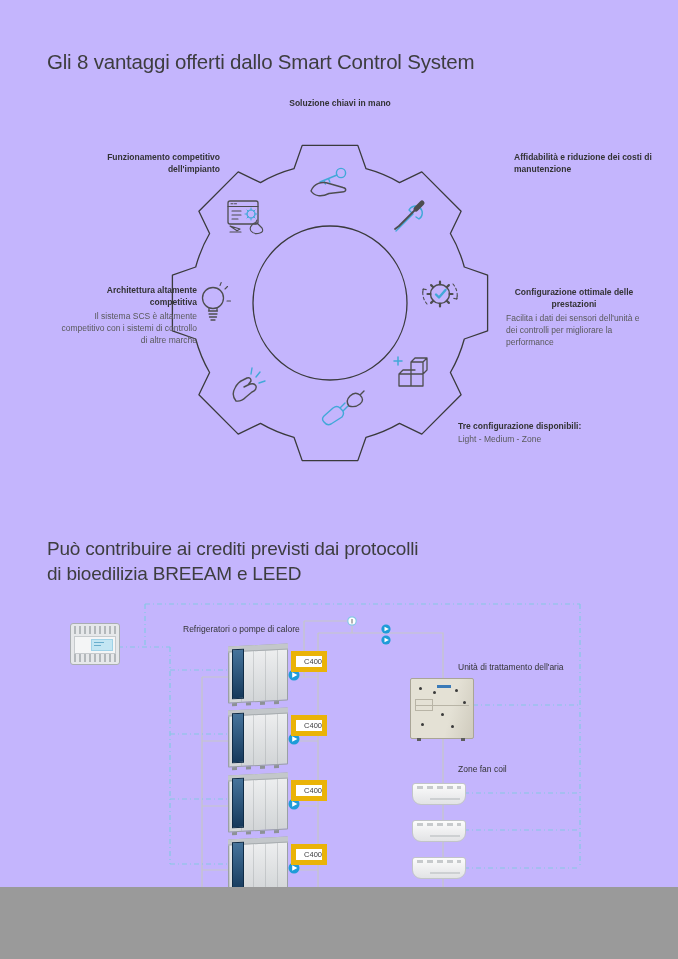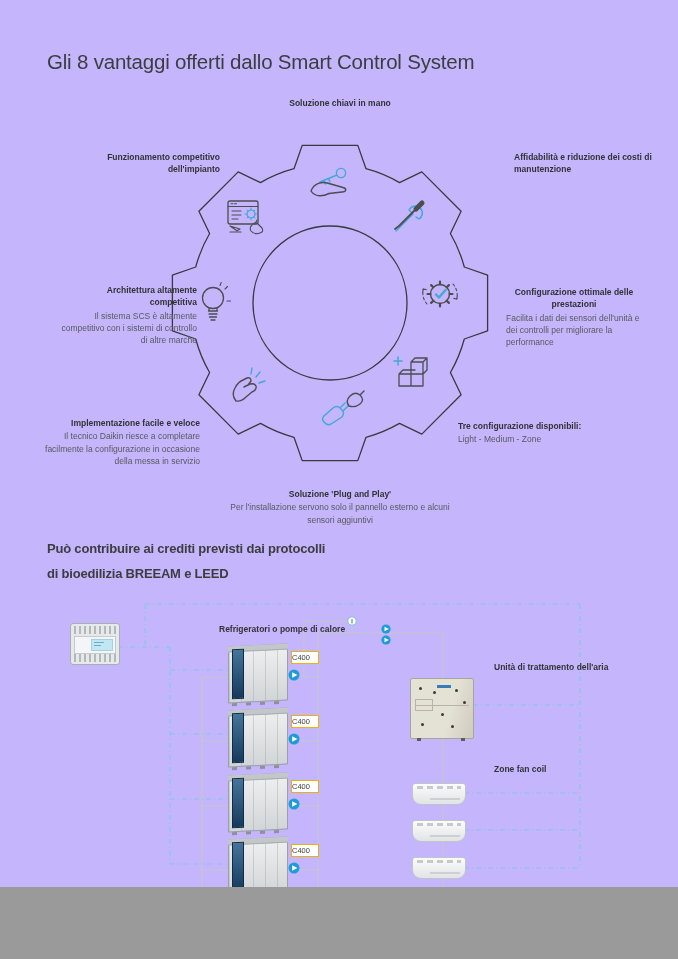--- a/index.html
+++ b/index.html
@@ -6,21 +6,21 @@
   .page{
     position:relative;width:678px;height:887px;background:#c4b5fd;
     font-family:"Liberation Sans","DejaVu Sans",sans-serif;color:#4c4c4e;
     overflow:hidden;margin:0 auto;
   }
   .h1{
     position:absolute;left:47px;top:50px;font-size:20.5px;font-weight:400;
     color:#3d3d3f;letter-spacing:-0.2px;
   }
   .h2{
-    position:absolute;left:47px;top:536px;font-size:13px;font-weight:700;
+    position:absolute;left:47px;top:536px;font-size:19px;font-weight:400;
     color:#3d3d3f;letter-spacing:-0.2px;line-height:25px;
   }
   
   .benefit{position:absolute;font-size:8.5px;line-height:1.45;color:#5a5a5c;}
   .b-title{font-weight:bold;color:#333335;margin-bottom:1px;}
   .pos-top{left:230px;top:97px;width:220px;text-align:center;}
   .pos-topleft{left:47px;top:151px;width:173px;text-align:right;}
   .pos-topleft .b-title{max-width:146px;margin-left:auto;}
   .pos-topright{left:474px;top:151px;width:152px;margin-left:40px;}
   .pos-topright .b-title{max-width:160px;}
@@ -31,24 +31,24 @@
   .pos-bottomleft{left:30px;top:417px;width:170px;text-align:right;}
   .pos-bottomright{left:458px;top:420px;width:150px;}
   .pos-bottom{left:224px;top:488px;width:232px;text-align:center;}
   
   .gear-svg{position:absolute;left:162px;top:135px;}
   
   .lines-svg{position:absolute;left:0;top:0;z-index:1;}
   .dev{position:absolute;z-index:2;}
   .tag{
     position:absolute;z-index:3;width:26px;height:11px;background:#fff;
-    border:1px solid #eab308;font-size:7.5px;color:#3c3c3e;text-align:left;
+    border:5px solid #eab308;font-size:7.5px;color:#3c3c3e;text-align:right;
     line-height:11px;
   }
-  .schlabel{position:absolute;z-index:3;font-size:8.5px;font-weight:bold;color:#333335;margin-left:36px;}
+  .schlabel{position:absolute;z-index:3;font-size:8.5px;font-weight:normal;color:#333335;}
   
   .din{left:70px;top:623px;width:48px;height:40px;background:#e6e8ea;
        border:1px solid #a9aeb2;border-radius:3px;}
   .din .ridge{position:absolute;left:3px;right:3px;height:8px;
        background:repeating-linear-gradient(90deg,#b3b8bb 0 2px,#e6e8ea 2px 5px);}
   .din .ridge.t{top:2px;} .din .ridge.b{bottom:2px;}
   .din .face{position:absolute;left:3px;right:3px;top:12px;height:16px;background:#f4f5f6;
        border:1px solid #c6cacd;}
   .din .lbl{position:absolute;right:2px;top:2px;width:20px;height:10px;background:#c3e6f3;
        border:1px solid #9fd2e8;}
@@ -156,31 +156,23 @@
     <div class="b-title">Affidabilità e riduzione dei costi di manutenzione</div>
   </div>
   <div class="benefit pos-left">
     <div class="b-title">Architettura altamente competitiva</div>
     <div class="b-body">Il sistema SCS è altamente competitivo con i sistemi di controllo di altre marche</div>
   </div>
   <div class="benefit pos-right">
     <div class="b-title">Configurazione ottimale delle prestazioni</div>
     <div class="b-body">Facilita i dati dei sensori dell'unità e dei controlli per migliorare la performance</div>
   </div>
-  <div class="benefit pos-bottomleft">
-    <div class="b-title">Implementazione facile e veloce</div>
-    <div class="b-body">Il tecnico Daikin riesce a completare facilmente la configurazione in occasione della messa in servizio</div>
-  </div>
   <div class="benefit pos-bottomright">
     <div class="b-title">Tre configurazione disponibili:</div>
     <div class="b-body">Light - Medium - Zone</div>
-  </div>
-  <div class="benefit pos-bottom">
-    <div class="b-title">Soluzione 'Plug and Play'</div>
-    <div class="b-body">Per l'installazione servono solo il pannello esterno e alcuni sensori aggiuntivi</div>
   </div>
 
   <div class="h2">
     <div>Può contribuire ai crediti previsti dai protocolli</div>
     <div>di bioedilizia BREEAM e LEED</div>
   </div>
 
   <svg class="lines-svg" width="678" height="959" viewBox="0 0 678 959">
 
     <g stroke="#c5c7c9" stroke-width="1.2" fill="none">

